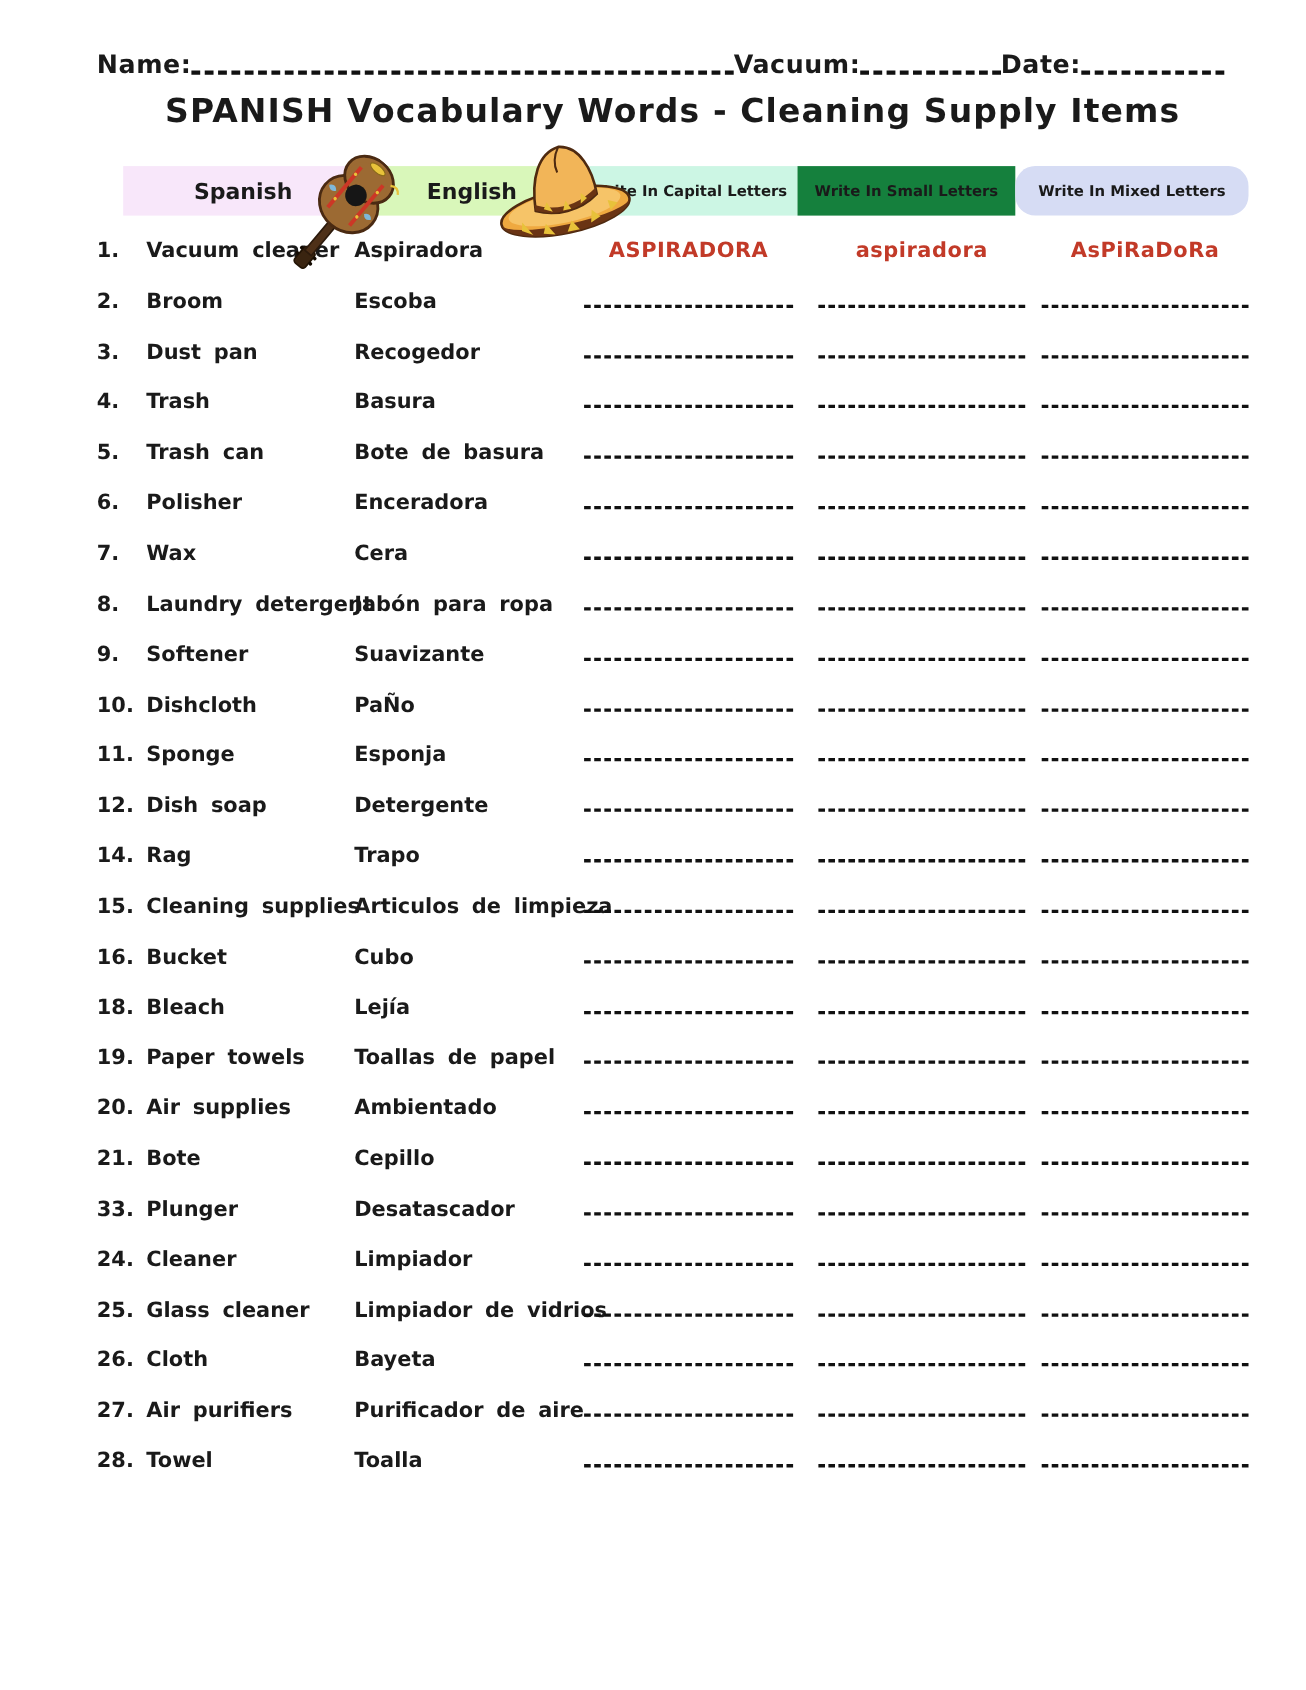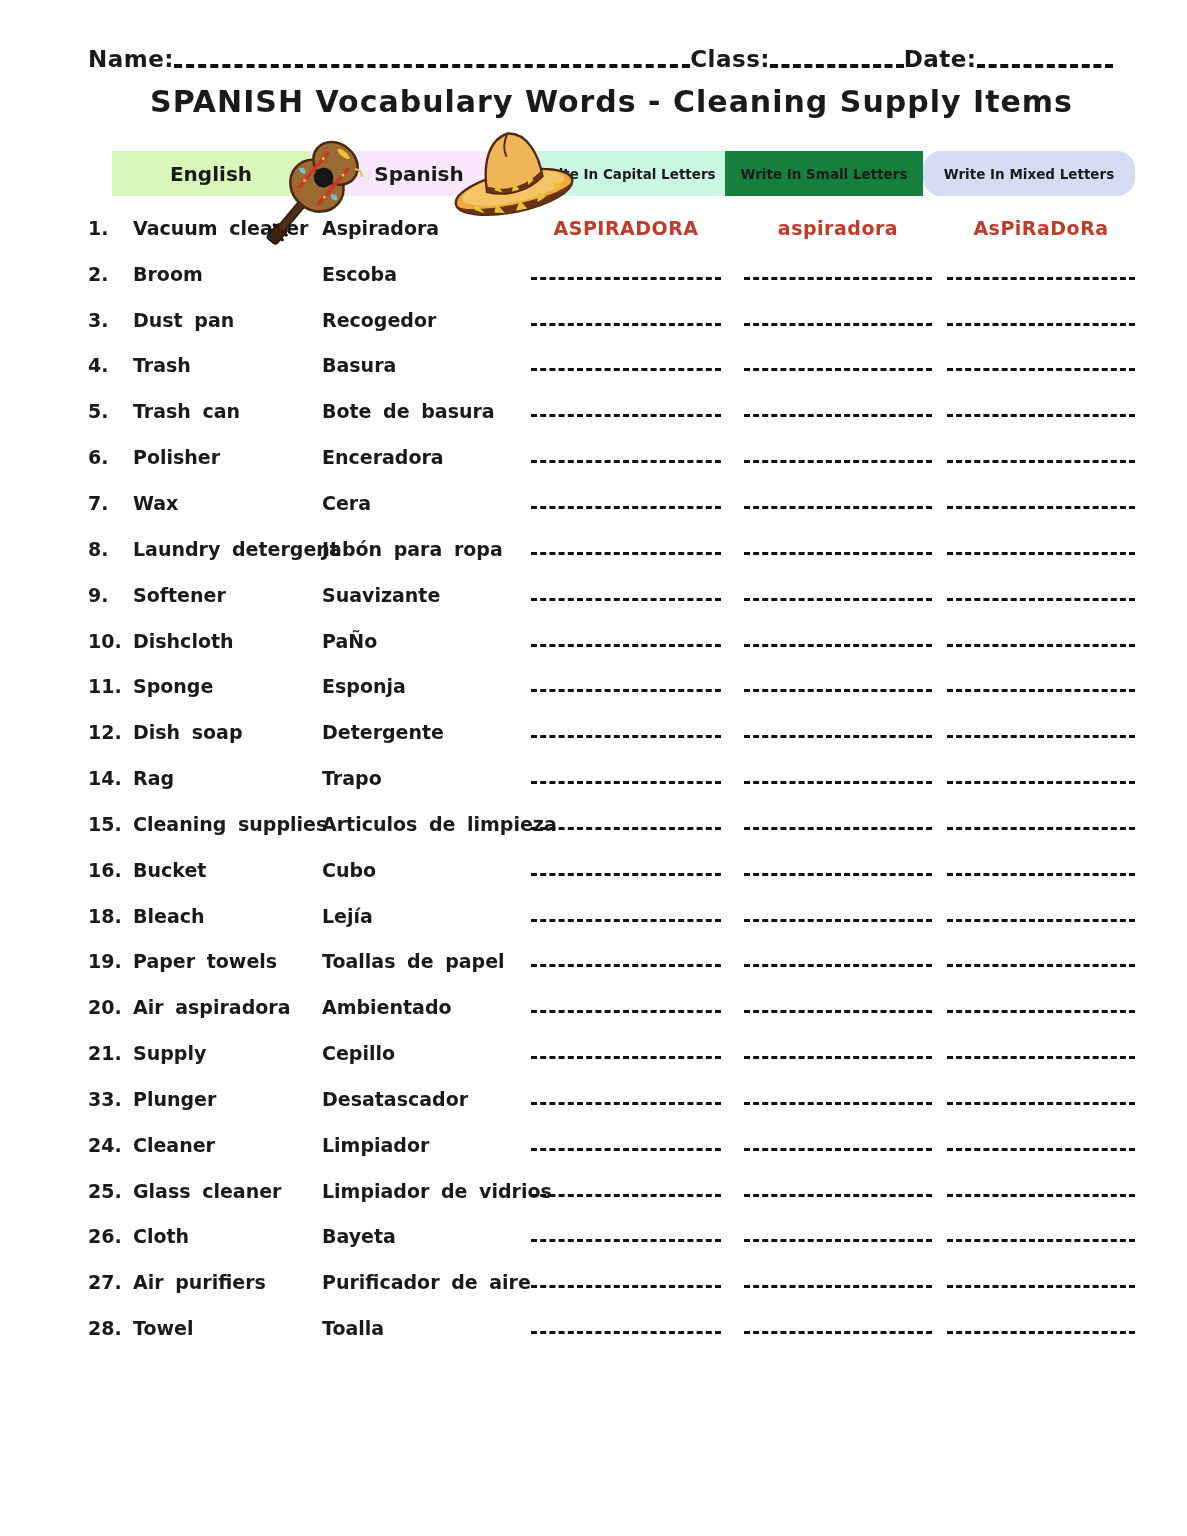--- a/index.html
+++ b/index.html
@@ -57,34 +57,34 @@
   .example{color:var(--example,#c0392b);font-size:19px;letter-spacing:.5px;text-align:center;}
 </style>
 </head>
 <body>
 
 <div class="page">
 
   <div class="name-line">
     <span class="lbl">Name:</span>
     <span class="hblank hb-name"></span>
-    <span class="lbl">Class:</span>
+    <span class="lbl">Vacuum:</span>
     <span class="hblank hb-class"></span>
     <span class="lbl">Date:</span>
     <span class="hblank hb-date"></span>
   </div>
 
   <div class="title">SPANISH Vocabulary Words - Cleaning Supply Items</div>
 
   <div class="header-band">
+    <div class="colbox cb-spanish" style="background: rgb(248, 231, 250);">
+      <span>Spanish</span>
+    </div>
     <div class="colbox cb-english" style="background: rgb(217, 247, 186);">
       <span>English</span>
-    </div>
-    <div class="colbox cb-spanish" style="background: rgb(248, 231, 250);">
-      <span>Spanish</span>
     </div>
     <div class="colbox cb-capital" style="background: rgb(204, 246, 228);">
       <span>Write In Capital Letters</span>
     </div>
     <div class="colbox cb-small" style="background: #15803d;">
       <span>Write In Small Letters</span>
     </div>
     <div class="colbox cb-mixed" style="background: rgb(214, 220, 244); border-radius: 18px;">
       <span>Write In Mixed Letters</span>
     </div>
@@ -411,38 +411,38 @@
           <span class="blank"></span>
         </div>
     <div class="spacer"></div>
     <div class="wcell">
           <span class="blank"></span>
         </div>
   </div>
 
   <div class="row">
     <div class="cell">20.</div>
-    <div class="cell">Air aspiradora</div>
+    <div class="cell">Air supplies</div>
     <div class="cell">Ambientado</div>
     <div class="wcell">
           <span class="blank"></span>
         </div>
     <div class="spacer"></div>
     <div class="wcell">
           <span class="blank"></span>
         </div>
     <div class="spacer"></div>
     <div class="wcell">
           <span class="blank"></span>
         </div>
   </div>
 
   <div class="row">
     <div class="cell">21.</div>
-    <div class="cell">Supply</div>
+    <div class="cell">Bote</div>
     <div class="cell">Cepillo</div>
     <div class="wcell">
           <span class="blank"></span>
         </div>
     <div class="spacer"></div>
     <div class="wcell">
           <span class="blank"></span>
         </div>
     <div class="spacer"></div>
     <div class="wcell">

